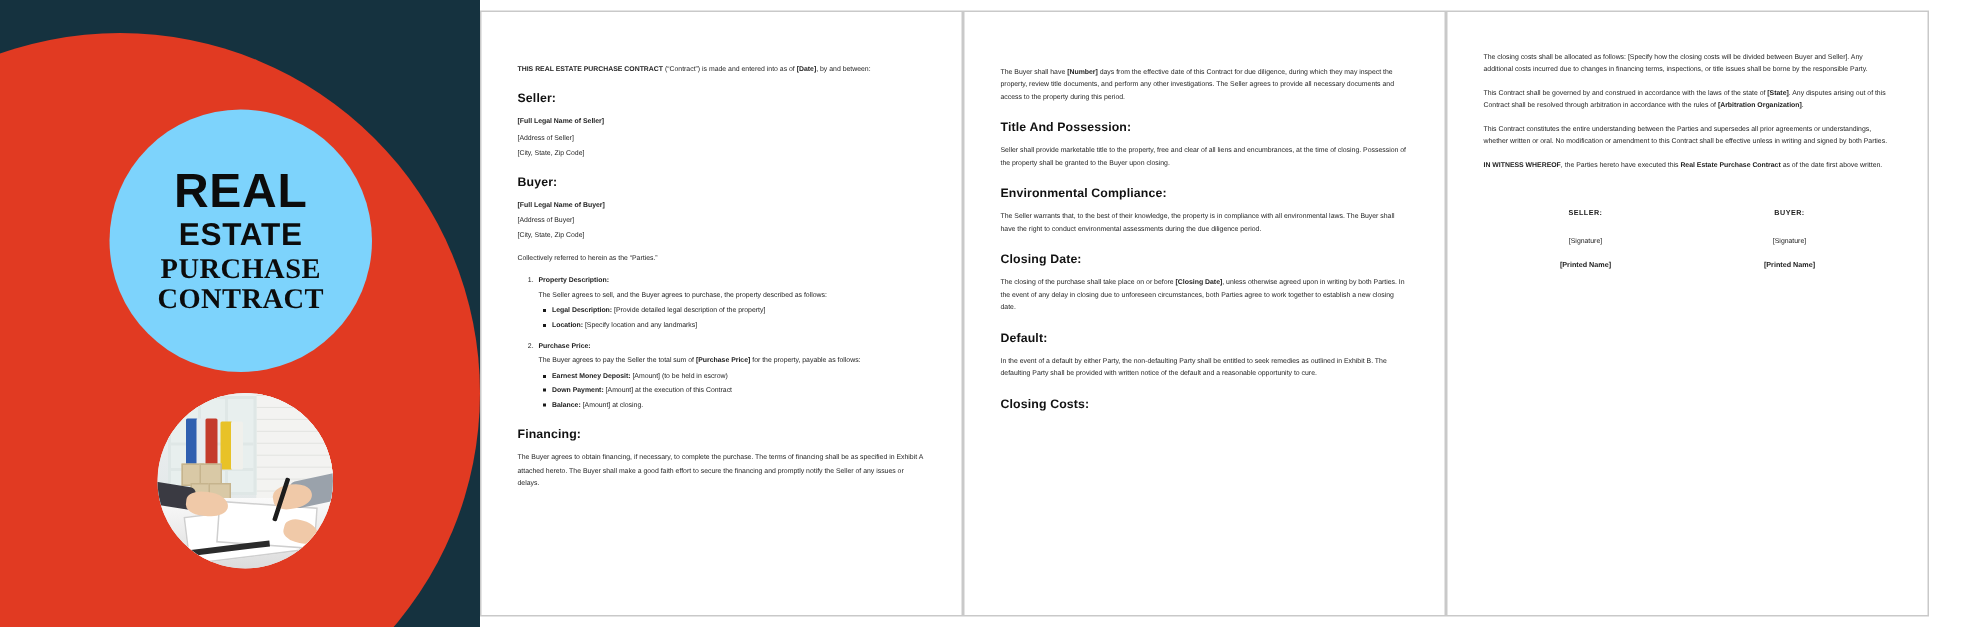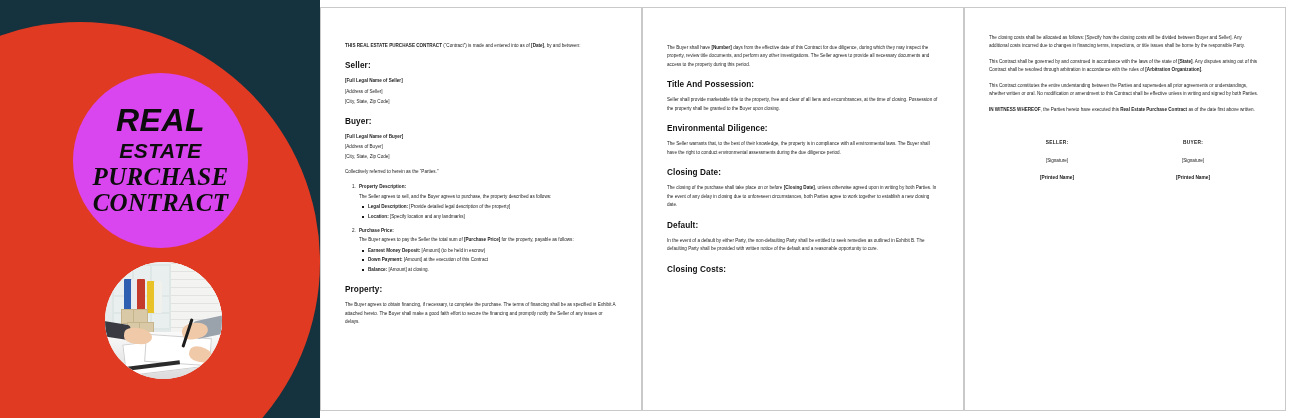--- a/index.html
+++ b/index.html
@@ -59,29 +59,28 @@
     width: 160px;
     height: 168px;
     background: #E13A22;
   }
   .cover .tan-circle {
     position: absolute;
     left: 73px;
     top: 73px;
     width: 175px;
     height: 175px;
-    background: #d946ef;
+    background: #7dd3fc;
     border-radius: 50%;
     display: flex;
     flex-direction: column;
     align-items: center;
     justify-content: center;
     text-align: center;
     color: #0c0c0c;
-    font-style: italic;
   }
   .cover .t-real {
     font-family: "Liberation Sans", sans-serif;
     font-weight: bold;
     font-size: 32px;
     letter-spacing: 0.5px;
     line-height: 1.05;
     margin-bottom: 1px;
   }
   .cover .t-estate {
@@ -89,21 +88,21 @@
     font-weight: bold;
     font-size: 21px;
     letter-spacing: 0.5px;
     line-height: 1.1;
     margin-bottom: 2px;
   }
   .cover .t-purchase,
   .cover .t-contract {
     font-family: "Liberation Serif", serif;
     font-weight: bold;
-    font-size: 25px;
+    font-size: 19px;
     line-height: 1.06;
     letter-spacing: 0.3px;
   }
 
   .cover .photo-circle {
     position: absolute;
     left: 105px;
     top: 262px;
     width: 117px;
     height: 117px;
@@ -349,35 +348,35 @@
           <span class="li-title">Purchase Price:</span>
           <span>The Buyer agrees to pay the Seller the total sum of </span><span class="b">[Purchase Price]</span><span> for the property, payable as follows:</span>
           <ul class="bullets">
             <li><span class="b">Earnest Money Deposit:</span><span> [Amount] (to be held in escrow)</span></li>
             <li><span class="b">Down Payment:</span><span> [Amount] at the execution of this Contract</span></li>
             <li><span class="b">Balance:</span><span> [Amount] at closing.</span></li>
           </ul>
         </li>
       </ol>
 
-      <h2 class="sec">Property:</h2>
+      <h2 class="sec">Financing:</h2>
       <p class="body">The Buyer agrees to obtain financing, if necessary, to complete the purchase. The terms of financing shall be as specified in Exhibit A attached hereto. The Buyer shall make a good faith effort to secure the financing and promptly notify the Seller of any issues or delays.</p>
 
     </div>
   </div>
 
   <div class="page text-page pg3">
     <div class="page-body">
 
       <p class="body"><span>The Buyer shall have </span><span class="b">[Number]</span><span> days from the effective date of this Contract for due diligence, during which they may inspect the property, review title documents, and perform any other investigations. The Seller agrees to provide all necessary documents and access to the property during this period.</span></p>
 
       <h2 class="sec">Title And Possession:</h2>
       <p class="body">Seller shall provide marketable title to the property, free and clear of all liens and encumbrances, at the time of closing. Possession of the property shall be granted to the Buyer upon closing.</p>
 
-      <h2 class="sec">Environmental Diligence:</h2>
+      <h2 class="sec">Environmental Compliance:</h2>
       <p class="body">The Seller warrants that, to the best of their knowledge, the property is in compliance with all environmental laws. The Buyer shall have the right to conduct environmental assessments during the due diligence period.</p>
 
       <h2 class="sec">Closing Date:</h2>
       <p class="body"><span>The closing of the purchase shall take place on or before </span><span class="b">[Closing Date]</span><span>, unless otherwise agreed upon in writing by both Parties. In the event of any delay in closing due to unforeseen circumstances, both Parties agree to work together to establish a new closing date.</span></p>
 
       <h2 class="sec">Default:</h2>
       <p class="body">In the event of a default by either Party, the non-defaulting Party shall be entitled to seek remedies as outlined in Exhibit B. The defaulting Party shall be provided with written notice of the default and a reasonable opportunity to cure.</p>
 
       <h2 class="sec">Closing Costs:</h2>
 

